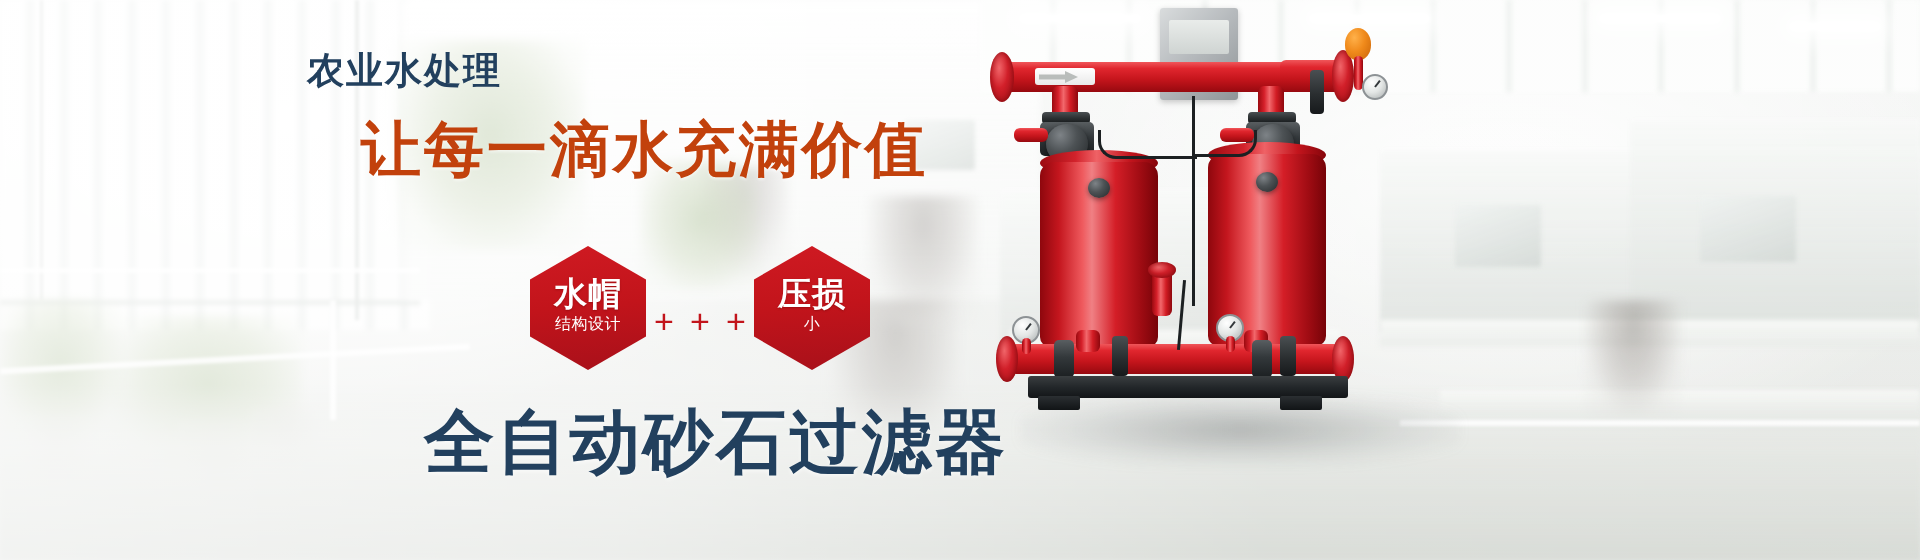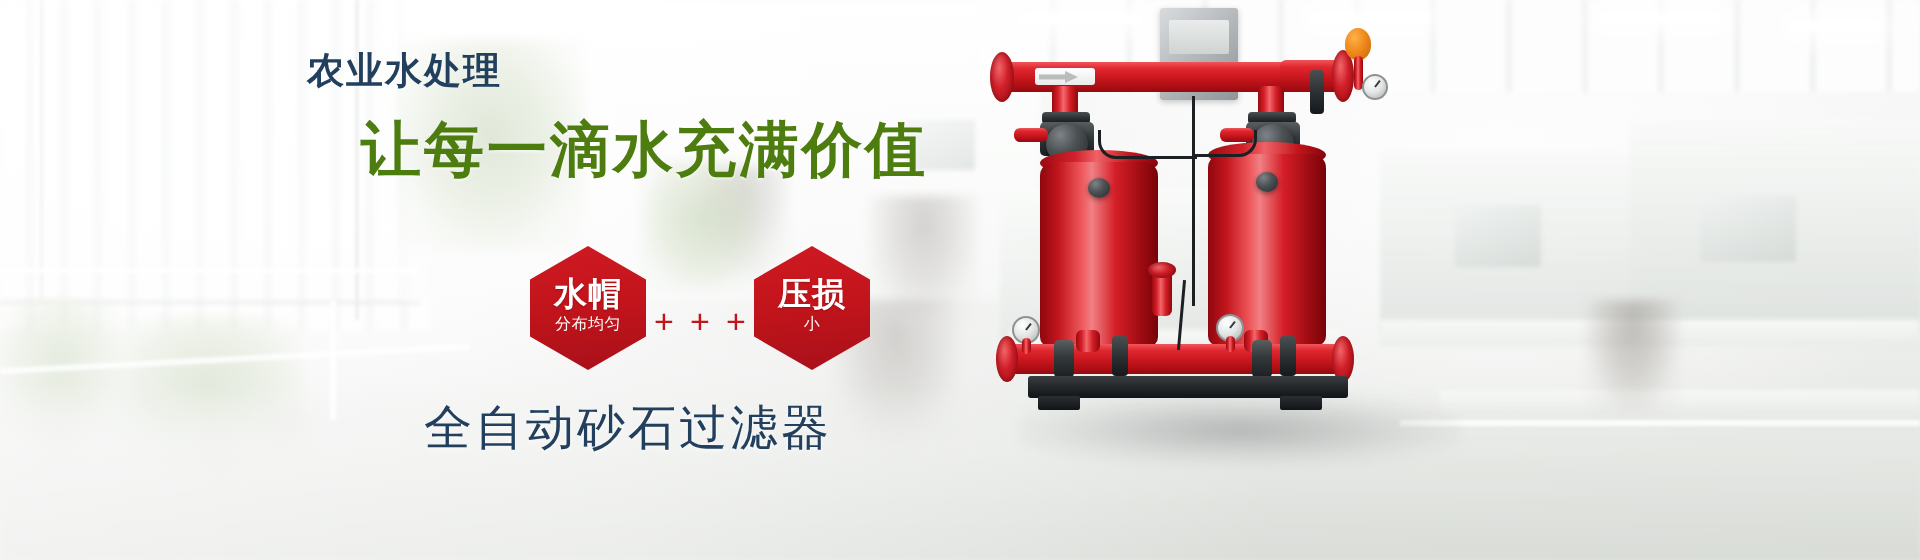--- a/index.html
+++ b/index.html
@@ -130,29 +130,29 @@
     letter-spacing: 2px;
     color: #22405e;
     white-space: nowrap;
   }
   .headline {
     position: absolute;
     left: 337px; top: 110px;
     font-size: 60px;
     font-weight: bold;
     letter-spacing: 3px;
-    color: #4d7c0f;
+    color: #c2410c;
     white-space: nowrap;
     text-shadow: 0 2px 3px rgba(255,255,255,0.55);
   }
   .subhead {
     position: absolute;
     left: 400px; top: 396px;
-    font-size: 48px;
-    font-weight: normal;
+    font-size: 70px;
+    font-weight: bold;
     letter-spacing: 3px;
     color: #22405e;
     white-space: nowrap;
     text-shadow: 0 2px 4px rgba(255,255,255,0.6);
   }
 
   
   .badges {
     position: absolute;
     left: 530px; top: 246px;
@@ -390,21 +390,21 @@
   <div class="copy">
     <div class="eyebrow">农业水处理</div>
     <div class="headline">让每一滴水充满价值</div>
     <div class="subhead">全自动砂石过滤器</div>
   </div>
 
   <div class="badges">
 
     <div class="badge">
       <div class="badge-title">水帽</div>
-      <div class="badge-sub">分布均匀</div>
+      <div class="badge-sub">结构设计</div>
     </div>
 
     <div class="plus">+</div>
 
 
     <div class="plus">+</div>
 
 
     <div class="plus">+</div>
 

